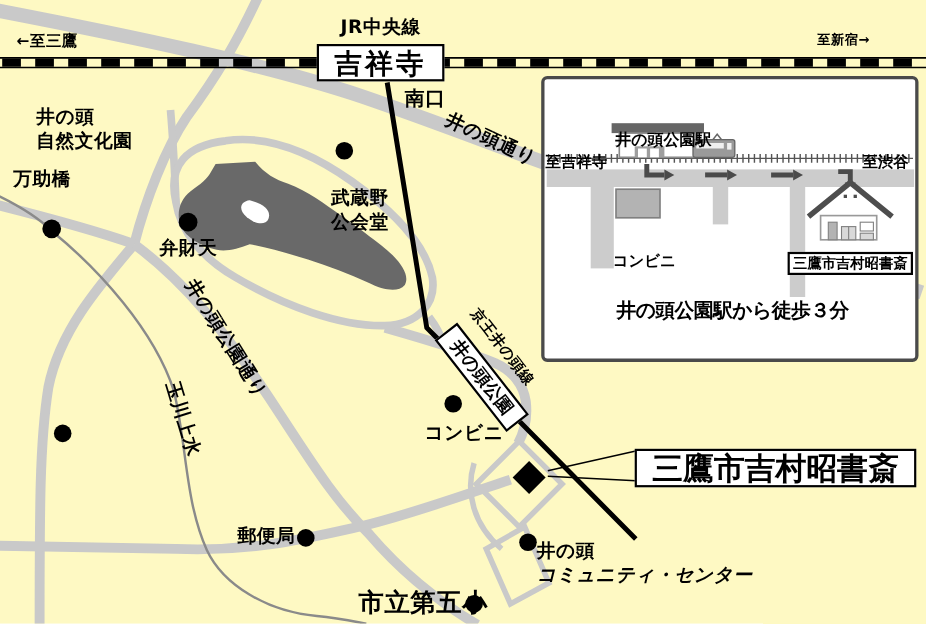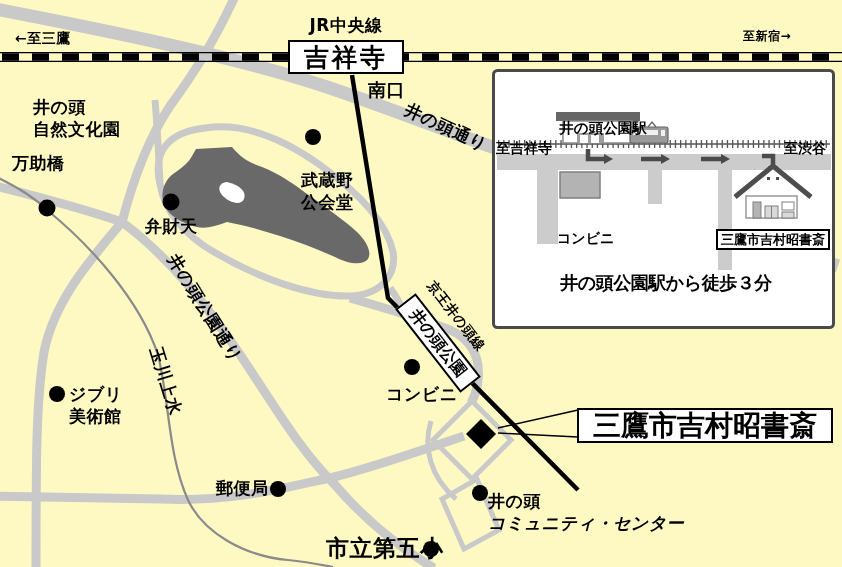--- a/index.html
+++ b/index.html
@@ -149,24 +149,20 @@
     <span style="display:block;text-align:right;">自然文化園</span>
   </div>
   <div class="lbl" style="left:12px;top:152px;">万助橋</div>
   <div class="lbl" style="left:301px;top:149px;margin-top:20px;">
     <span style="display:block;">武蔵野</span>
     <span style="display:block;">公会堂</span>
   </div>
   <div class="lbl" style="left:145px;top:215px;">弁財天</div>
   <div class="lbl ctr" style="left:205px;top:308px;transform:translate(-50%,-50%) rotate(58deg);">井の頭公園通り</div>
   <div class="lbl ctr" style="left:166px;top:381px;transform:translate(-50%,-50%) rotate(73deg);">玉川上水</div>
-  <div class="lbl" style="left:69px;top:383px;">
-    <span style="display:block;">ジブリ</span>
-    <span style="display:block;">美術館</span>
-  </div>
   <div class="lbl" style="left:216px;top:477px;">郵便局</div>
   <div class="lbl" style="left:386px;top:383px;">コンビニ</div>
 
   <div class="lbl ctr" style="left:456px;top:316px;font-size:13.5px;transform:translate(-50%,-50%) rotate(52deg);">京王井の頭線</div>
   <div class="box" style="left:385px;top:330px;width:106px;height:26px;font-size:16px;border-width:2px;transform:rotate(52deg);">
     <span>井の頭公園</span>
   </div>
 
   <div class="box" style="left:577px;top:408px;width:256px;height:35px;font-size:28px;">
     <span>三鷹市吉村昭書斎</span>

